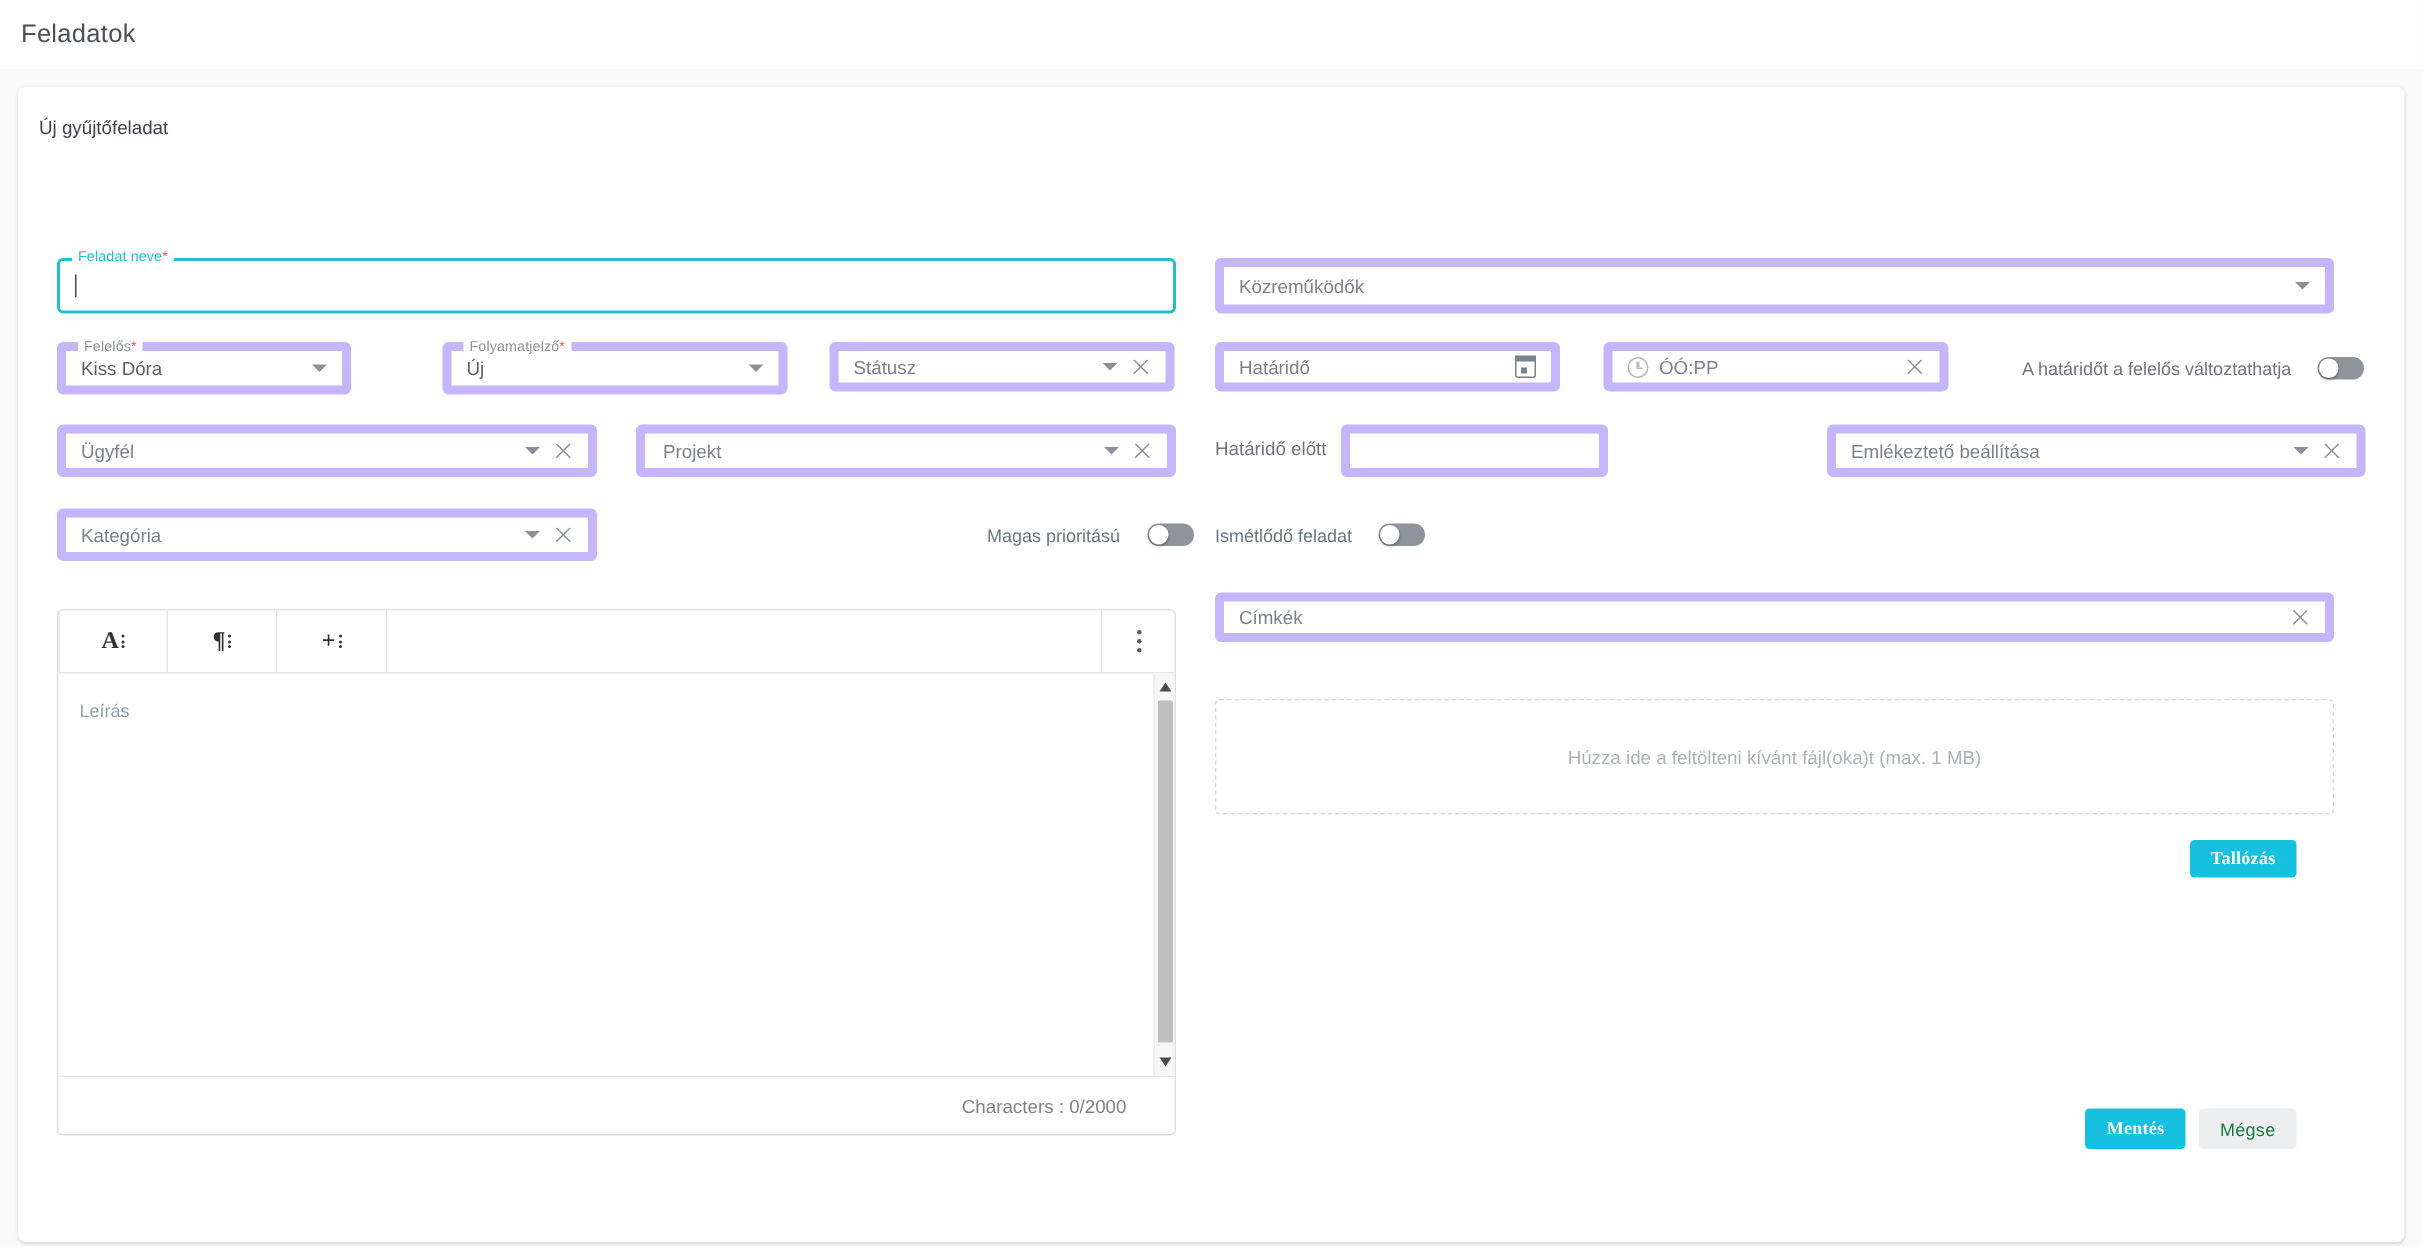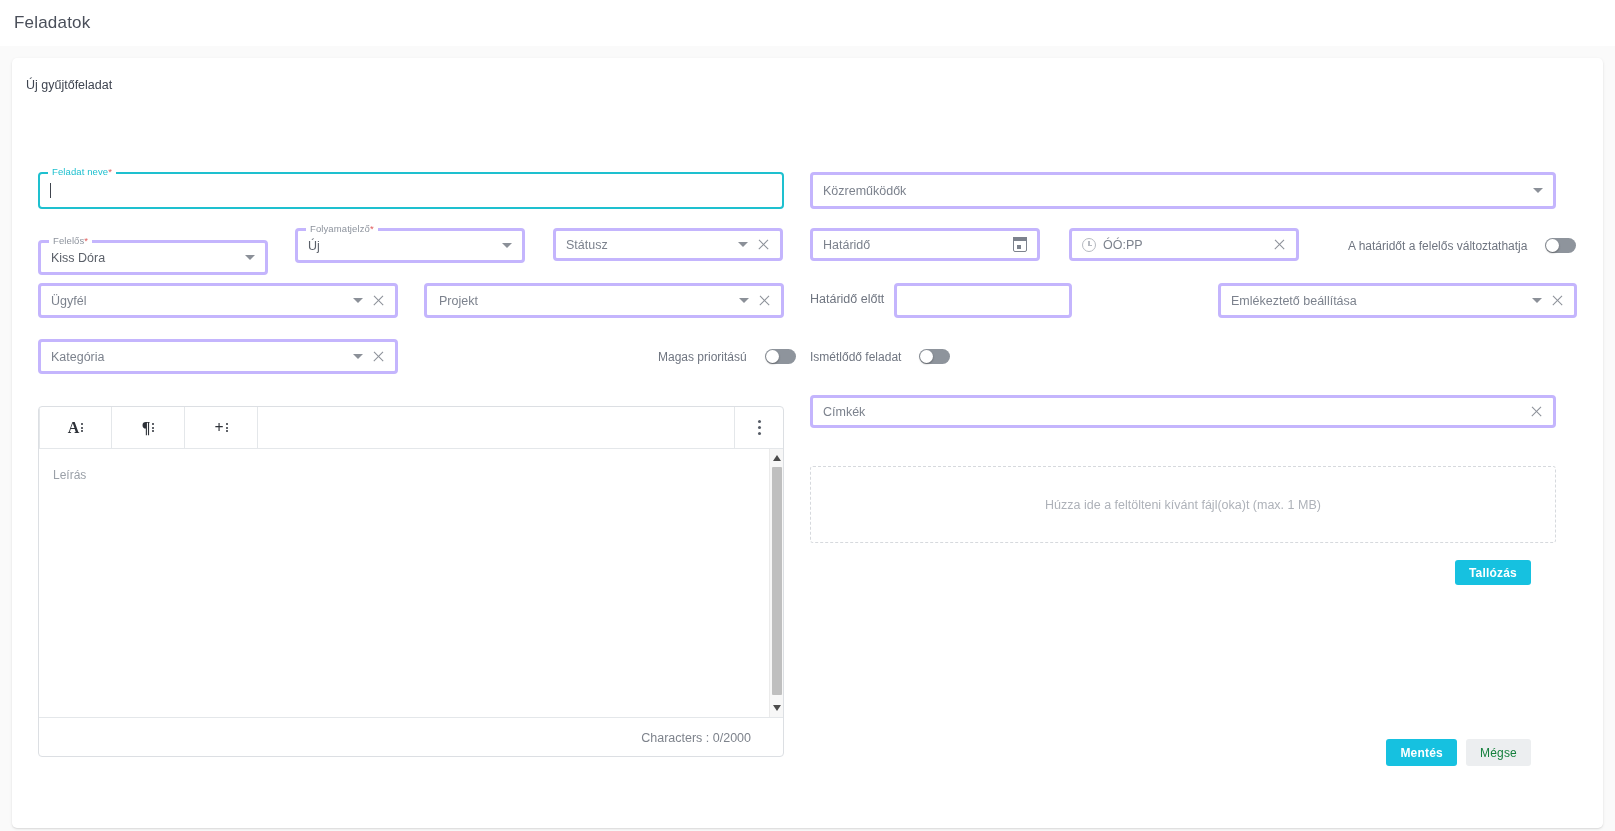--- a/index.html
+++ b/index.html
@@ -44,21 +44,21 @@
     position: absolute;
     left: 14px; top: 20px;
     font-size: 12.5px;
     color: #3e4450;
     font-weight: 400;
   }
 
   
   .fld {
     position: absolute;
-    border: 3px solid #c4b5fd;
+    border: 6px solid #c4b5fd;
     border-radius: 4px;
     background: #fff;
     display: flex;
     align-items: center;
     padding: 0 10px;
     font-size: 12.5px;
     color: #6f7580;
   }
   .fld.focused {
     border: 2px solid #1ec0cf;
@@ -277,21 +277,21 @@
   .btn {
     border: none;
     border-radius: 3px;
     font-size: 12px;
     font-family: "Liberation Sans", sans-serif;
     cursor: pointer;
     height: 27px;
     padding: 0 14px;
     letter-spacing: .2px;
   }
-  .btn-primary { background: #16c1e0; color: #ffffff; font-weight: 700; }
+  .btn-primary { background: #16c1e0; color: #ffffff; font-weight: 700; font-family: Liberation Serif, serif; }
   .btn-secondary { background: #eceef0; color: #15803d; font-weight: 400; }
   .btn-browse {
     position: absolute;
     right: 72px; top: 502px;
     height: 25px;
     font-weight: 700;
   }
   .footer-actions {
     position: absolute;
     right: 72px; bottom: 62px;
@@ -318,21 +318,21 @@
       <span class="caret"></span>
     </div>
 
     <div class="fld" style="left:798px; top:114px; width:746px; height:37px;">
       <span class="ph">Közreműködők</span>
       <div class="adorn">
         <div class="arrow-dn"></div>
       </div>
     </div>
 
-    <div class="fld" style="left:26px; top:182px; width:230px; height:35px;text-align:center;">
+    <div class="fld" style="left:26px; top:170px; width:196px; height:35px;text-align:center;">
       <div class="notch">
         <span>Felelős</span><span class="req">*</span>
       </div>
       <span class="val">Kiss Dóra</span>
       <div class="adorn">
           <div class="arrow-dn"></div>
         </div>
     </div>
 
     <div class="fld" style="left:283px; top:170px; width:230px; height:35px;">

